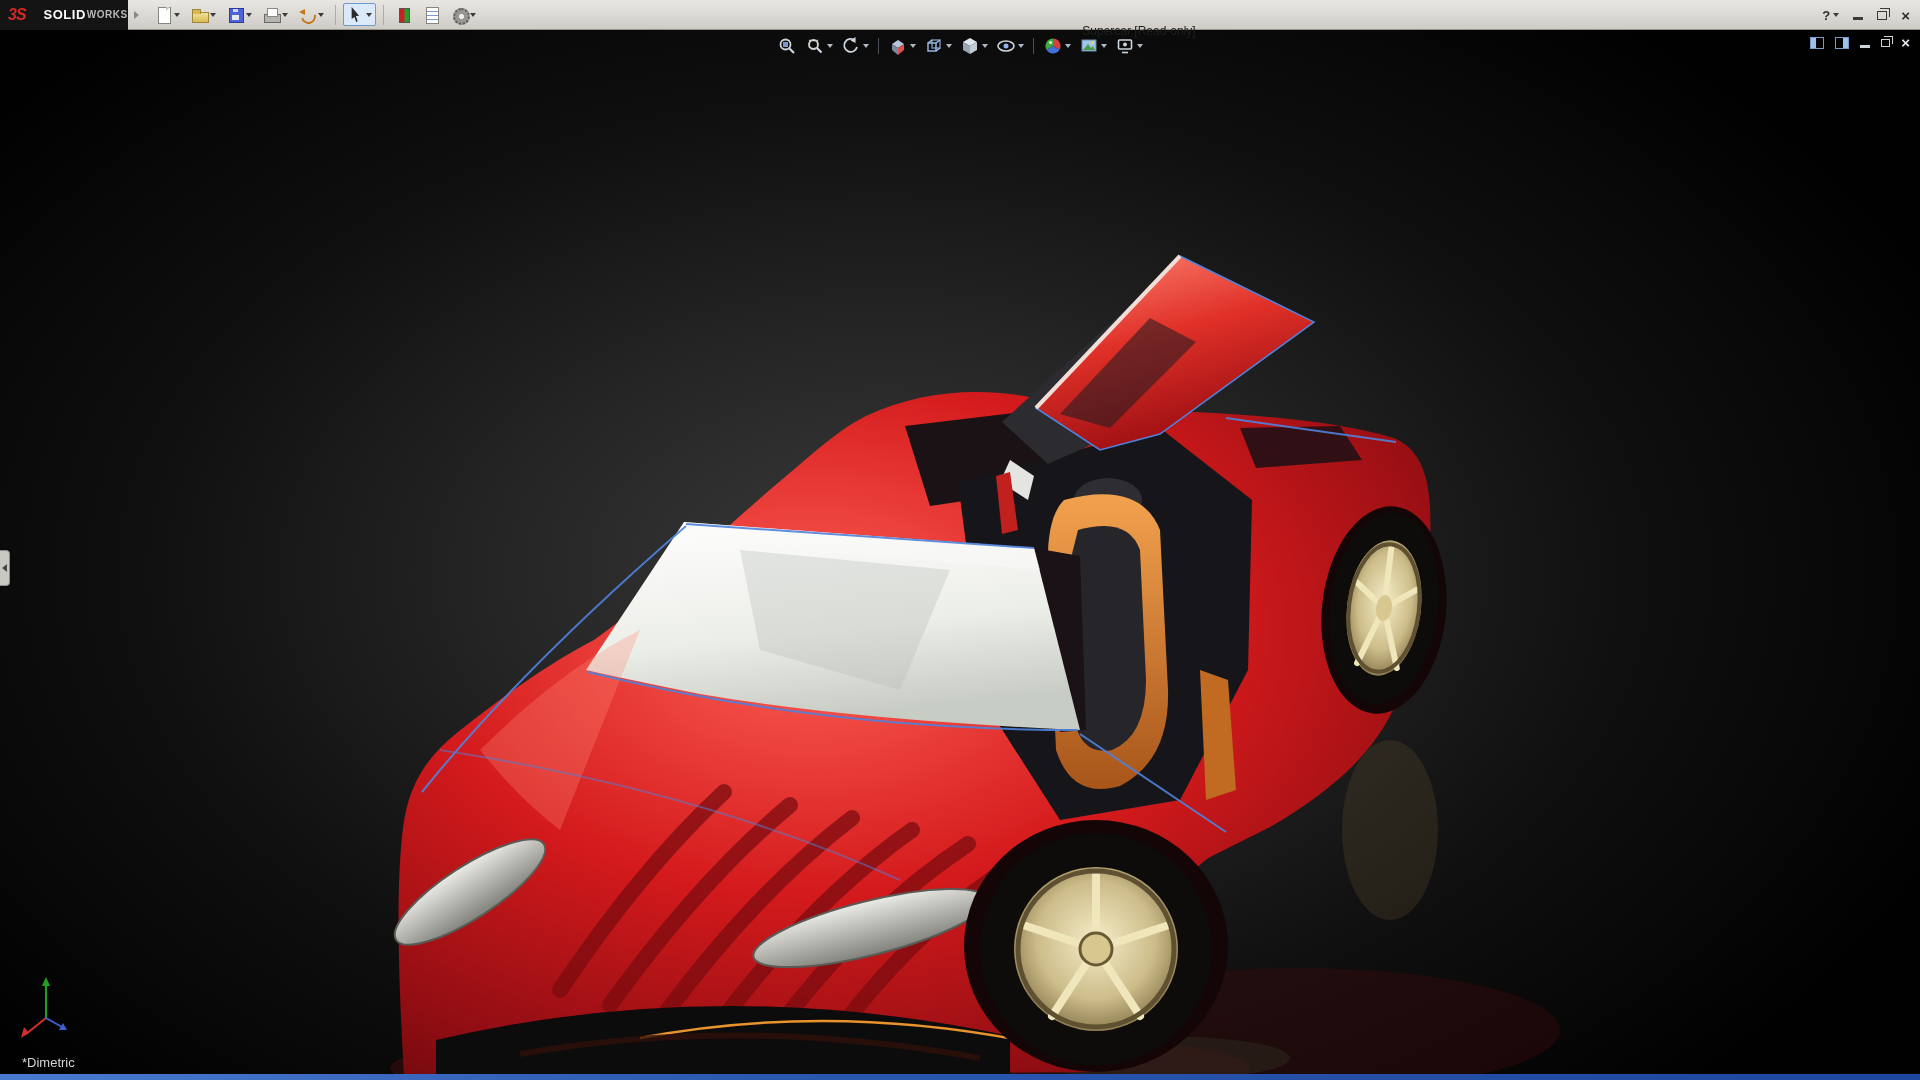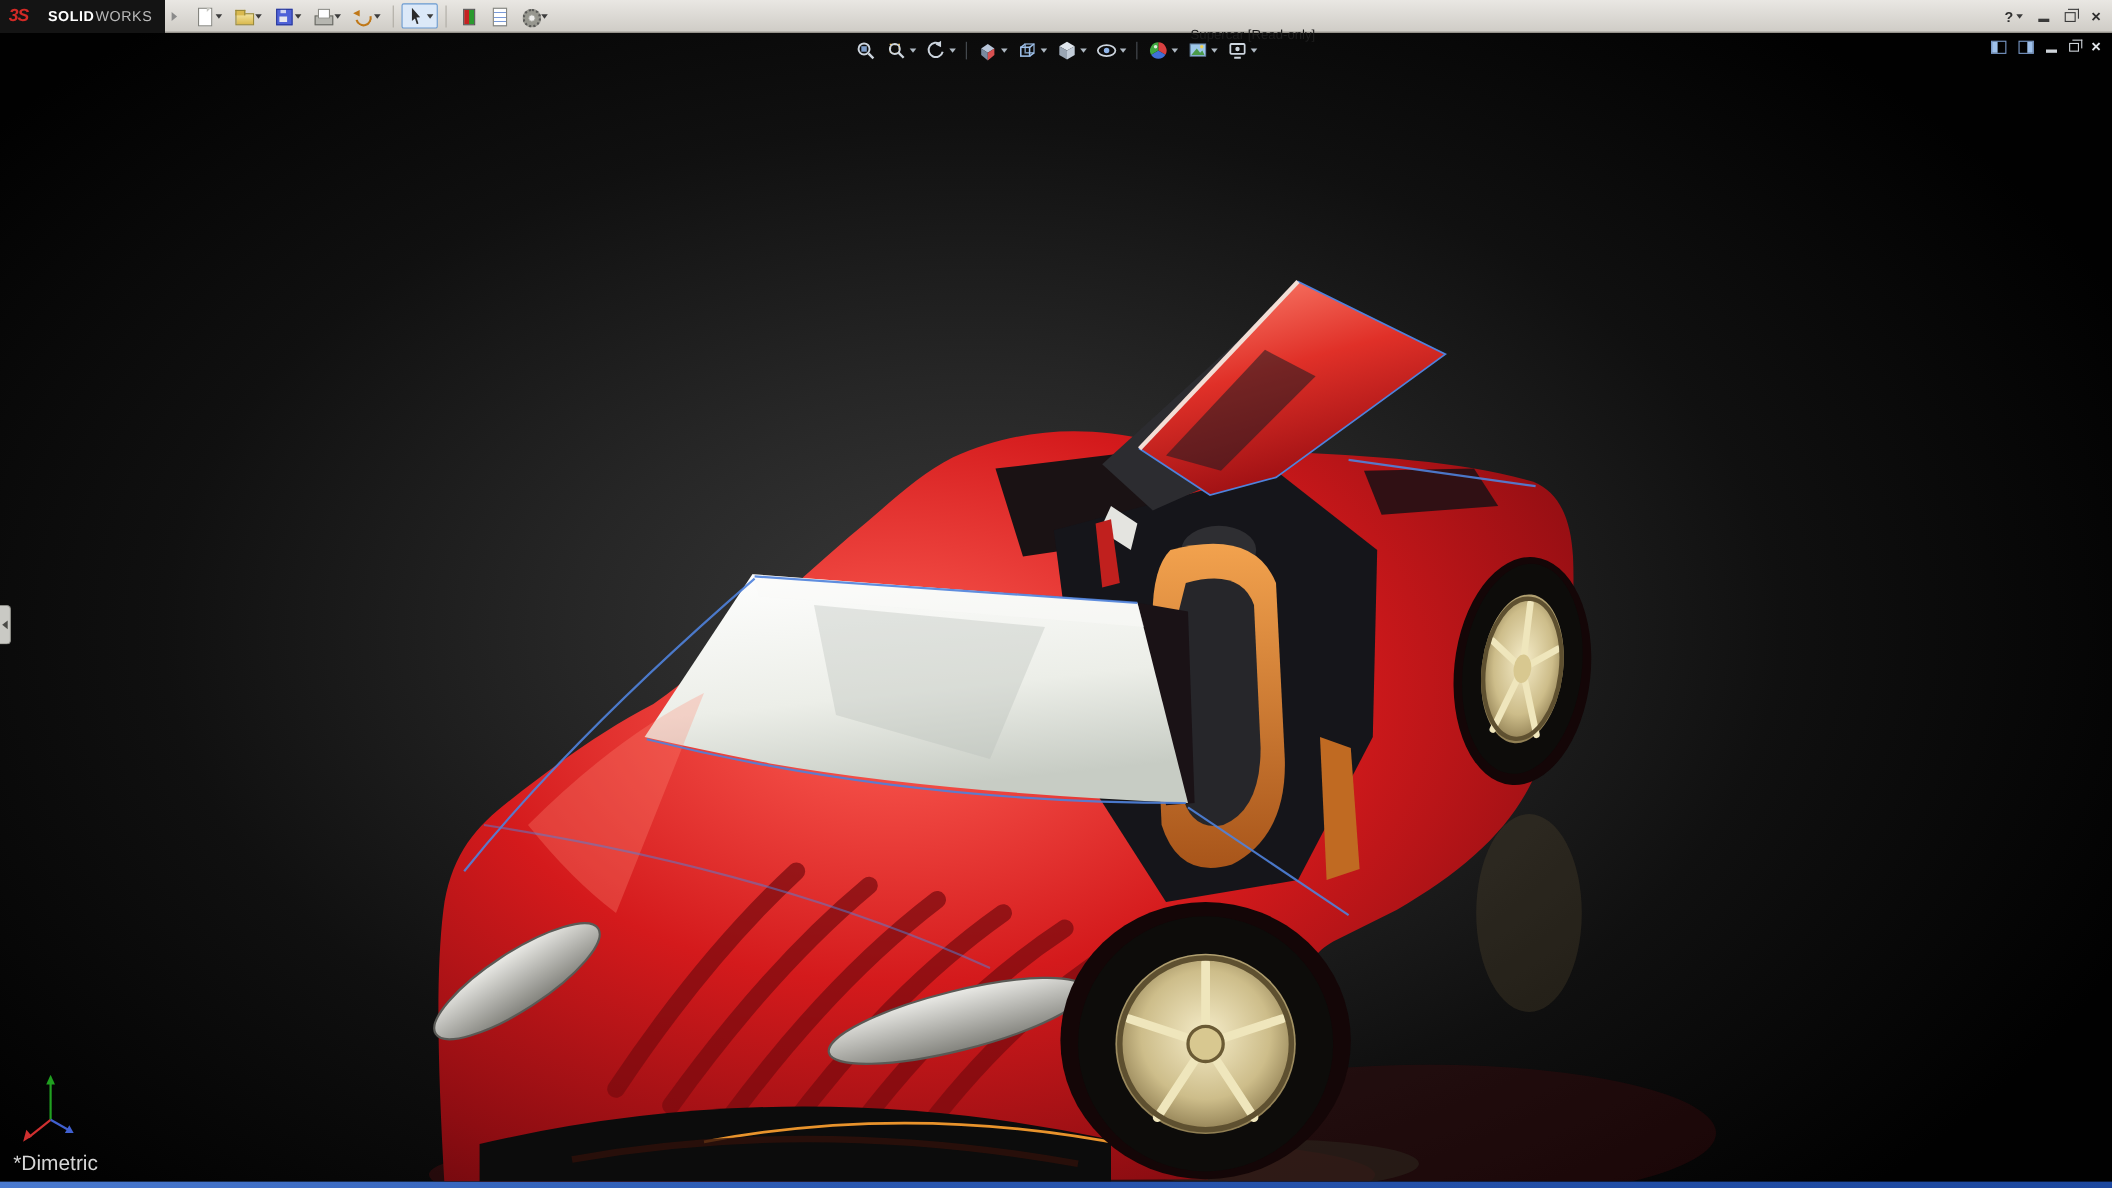--- a/index.html
+++ b/index.html
@@ -3,24 +3,24 @@
 <meta charset="utf-8">
 <style>
   * { margin:0; padding:0; box-sizing:border-box; }
   html,body { width:1920px; height:1080px; overflow:hidden; background:#000;
     font-family:"Liberation Sans", sans-serif; }
   .app { width:1920px; height:1080px; display:flex; flex-direction:column; position:relative; }
 
   
   .titlebar { height:30px; flex:0 0 30px; background:linear-gradient(#e9e7e3,#cfccc6);
     border-bottom:1px solid #96938c; display:flex; align-items:center; position:relative; z-index:5; }
-  .brand { height:30px; background:#141414; display:flex; align-items:center; padding:0 12px 0 8px; gap:5px; }
+  .brand { height:30px; background:#141414; display:flex; align-items:center; padding:0 0 0 8px; gap:5px; }
   .brand-glyph { color:#d22a26; font-weight:bold; font-style:italic; font-size:16px; letter-spacing:-1px; }
   .brand-solid { color:#fff; font-weight:bold; font-size:13px; letter-spacing:.5px;margin-left:13px; }
-  .brand-works { color:#b9b9b9; font-size:13px; letter-spacing:.5px; margin-left:-4px; }
+  .brand-works { color:#b9b9b9; font-size:10px; letter-spacing:.5px; margin-left:-4px;font-weight:bold; }
   .brand-expander { width:0; height:0; border-top:4px solid transparent; border-bottom:4px solid transparent;
     border-left:5px solid #8a8a8a; margin-left:6px; }
   .toolbar { display:flex; align-items:center; gap:3px; padding-left:12px; }
   .tb-item { display:flex; align-items:center; gap:2px; padding:2px 3px; border:1px solid transparent; border-radius:2px; }
   .tb-item.active { background:#dce9f8; border-color:#6a9ad0; }
   .tb-sep { width:1px; height:20px; background:#aeaba4; margin:0 4px; }
   .caret-dn { width:0; height:0; border-left:3.5px solid transparent; border-right:3.5px solid transparent;
     border-top:4px solid #3c3c3c; }
   .ic { width:17px; height:17px; position:relative; display:inline-block; }
   .ic-new::before { content:""; position:absolute; left:3px; top:1px; width:11px; height:15px;
@@ -88,21 +88,21 @@
   .dc-close { color:#e3e7ec; font-size:15px; font-weight:bold; line-height:1; }
 
   
   .fm-tab { position:absolute; left:0; top:520px; width:10px; height:36px; background:#c9c9c4;
     border-radius:0 4px 4px 0; border:1px solid #8a8a84; border-left:none;
     display:flex; align-items:center; justify-content:center; z-index:4; }
   .fm-tab::before { content:""; width:0; height:0; border-top:4px solid transparent; border-bottom:4px solid transparent;
     border-right:5px solid #4a4a46; }
 
   .triad { position:absolute; left:12px; bottom:26px; z-index:3; }
-  .view-label { position:absolute; left:12px; bottom:4px; color:#d6d6d6; font-size:19px; z-index:3; }
+  .view-label { position:absolute; left:22px; bottom:4px; color:#d6d6d6; font-size:13px; z-index:3; }
 
   
   .statusbar { height:6px; flex:0 0 6px; background:linear-gradient(90deg,#4a7ad0,#2a57b0 40%,#1c479e); }
 </style>
 </head>
 <body>
 
 <div class="app">
 
   <div class="titlebar">

